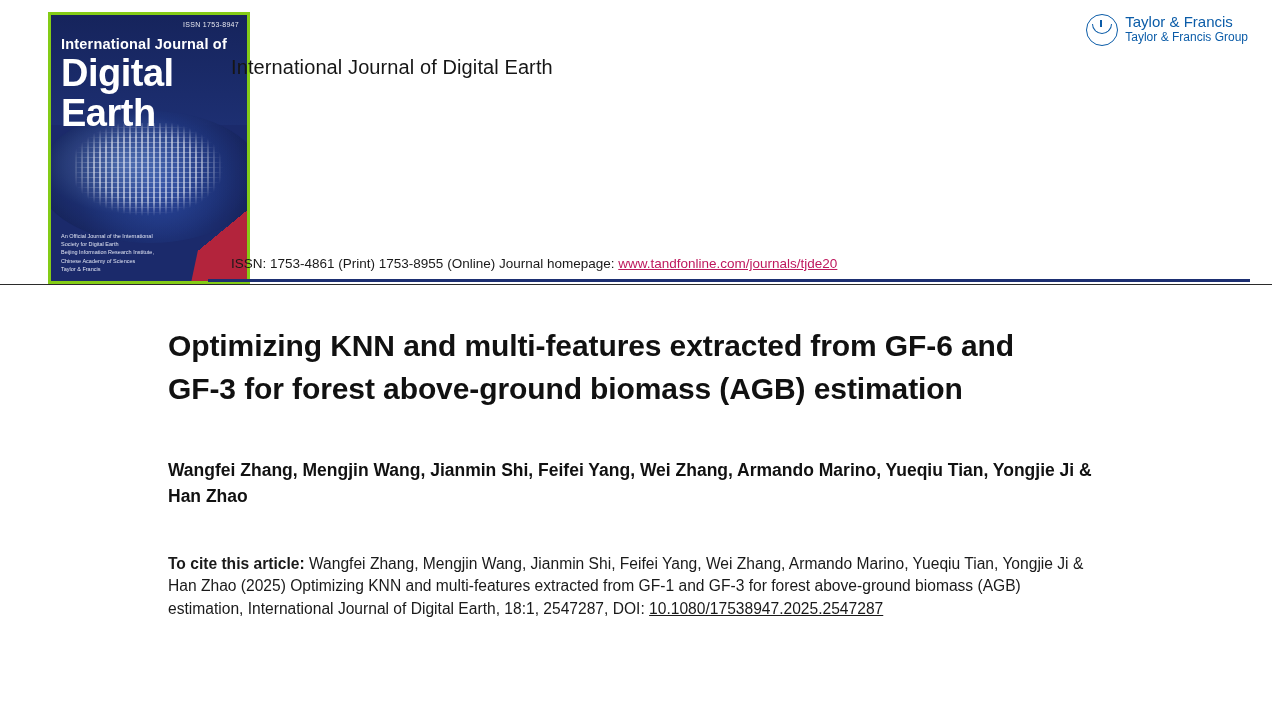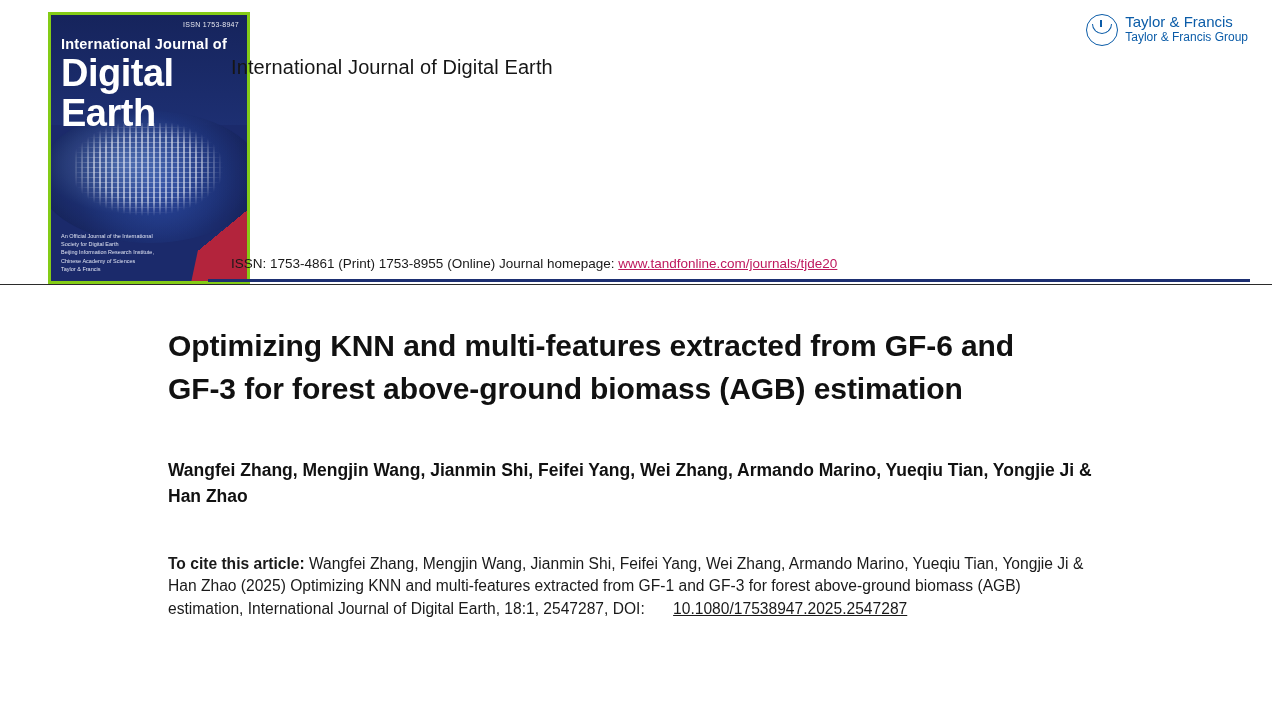--- a/index.html
+++ b/index.html
@@ -229,21 +229,20 @@
     margin-top: 44px;
     font-size: 15.6px;
     line-height: 1.44;
     color: #1a1a1a;
     max-width: 925px;
   }
   .cite b { font-weight: bold; margin-top: 9px; }
   .cite a {
     color: #1a1a1a;
     text-decoration: underline;
-    margin-left: 24px;
   }
 </style>
 </head>
 <body>
 
 <div class="header">
 
   <div class="cover">
     <div class="cover-top"></div>
     <div class="cover-globe"></div>

